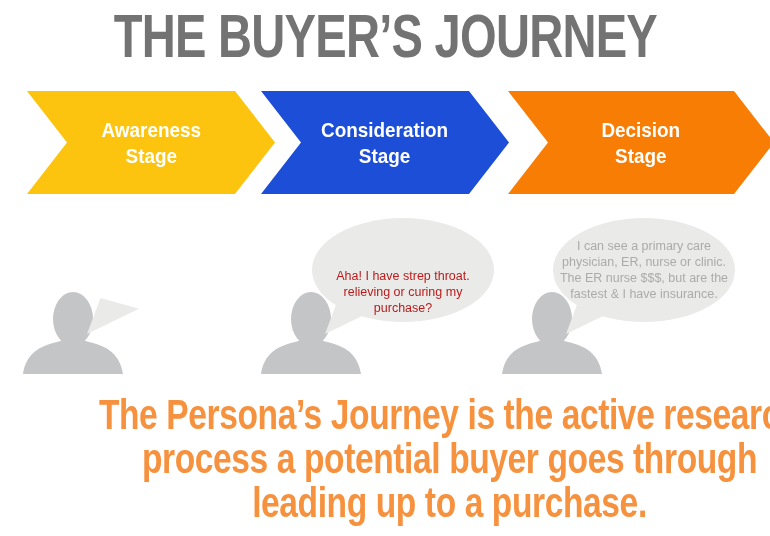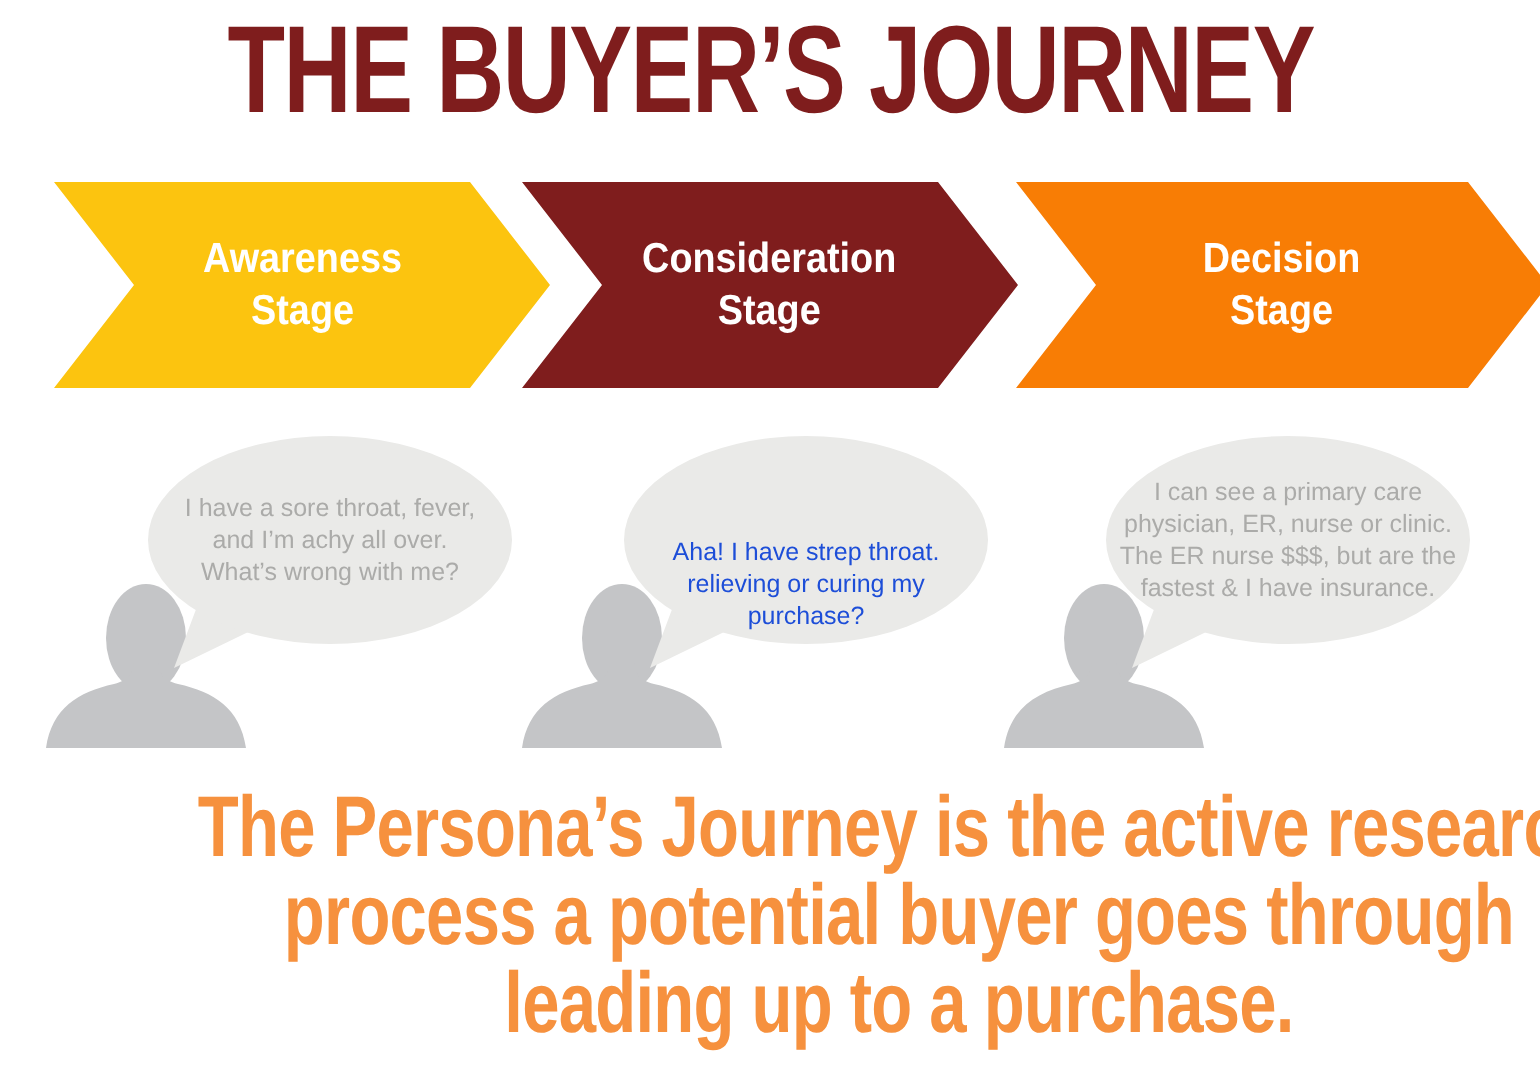--- a/index.html
+++ b/index.html
@@ -57,69 +57,61 @@
     text-align: center; font-weight: bold; font-size: 43px; line-height: 44px;
     letter-spacing: -0.5px; white-space: nowrap;
   }
   .footer .condense { transform: scaleX(0.78); }
 </style>
 </head>
 <body>
 
 <div class="canvas">
 
-  <h1 class="title" style="color: #7f1d1d;">
+  <h1 class="title" style="color: #737373;">
     <span class="condense">THE BUYER’S JOURNEY</span>
   </h1>
 
   <div>
     <div class="arrow arrow-1" style="background-color: rgb(252, 196, 15); align-items: center;">
       <div class="arrow-label" style="color: rgb(255, 255, 255);">
         <div>Awareness</div>
         <div>Stage</div>
       </div>
     </div>
-    <div class="arrow arrow-2" style="background-color: #7f1d1d;">
+    <div class="arrow arrow-2" style="background-color: #1d4ed8;">
       <div class="arrow-label" style="color: rgb(255, 255, 255);">
         <div>Consideration</div>
         <div>Stage</div>
       </div>
     </div>
     <div class="arrow arrow-3" style="background-color: rgb(248, 125, 5);">
       <div class="arrow-label" style="color: rgb(255, 255, 255);">
         <div>Decision</div>
         <div>Stage</div>
       </div>
     </div>
   </div>
 
   <div class="group group-1">
     <svg class="person" viewBox="0 0 100 82" xmlns="http://www.w3.org/2000/svg" style="fill: rgb(196, 197, 199);">
       <ellipse cx="50" cy="27" rx="20" ry="27"></ellipse>
       <path d="M0 82 C3 62 16 54 34 50 C42 48 44 44 44 38 L56 38 C56 44 58 48 66 50 C84 54 97 62 100 82 Z"></path>
     </svg>
     <div class="tail" style="background-color: rgb(234, 234, 232);"></div>
-    <div class="bubble" style="background-color: rgb(234, 234, 232);">
-      <div class="bubble-text" style="color: rgb(171, 171, 169);">
-        <div>I have a sore throat, fever,</div>
-        <div>and I’m achy all over.</div>
-        <div>What’s wrong with me?</div>
-        <div></div>
-      </div>
-    </div>
   </div>
 
   <div class="group group-2">
     <svg class="person" viewBox="0 0 100 82" xmlns="http://www.w3.org/2000/svg" style="fill: rgb(196, 197, 199);">
       <ellipse cx="50" cy="27" rx="20" ry="27"></ellipse>
       <path d="M0 82 C3 62 16 54 34 50 C42 48 44 44 44 38 L56 38 C56 44 58 48 66 50 C84 54 97 62 100 82 Z"></path>
     </svg>
     <div class="tail" style="background-color: rgb(234, 234, 232);"></div>
     <div class="bubble" style="background-color: rgb(234, 234, 232);">
-      <div class="bubble-text" style="color: #1d4ed8; margin-top: 43px;">
+      <div class="bubble-text" style="color: #b91c1c; margin-top: 43px;">
         <div>Aha! I have strep throat.</div>
         <div>relieving or curing my</div>
         <div>purchase?</div>
       </div>
     </div>
   </div>
 
   <div class="group group-3">
     <svg class="person" viewBox="0 0 100 82" xmlns="http://www.w3.org/2000/svg" style="fill: rgb(196, 197, 199);">
       <ellipse cx="50" cy="27" rx="20" ry="27"></ellipse>

